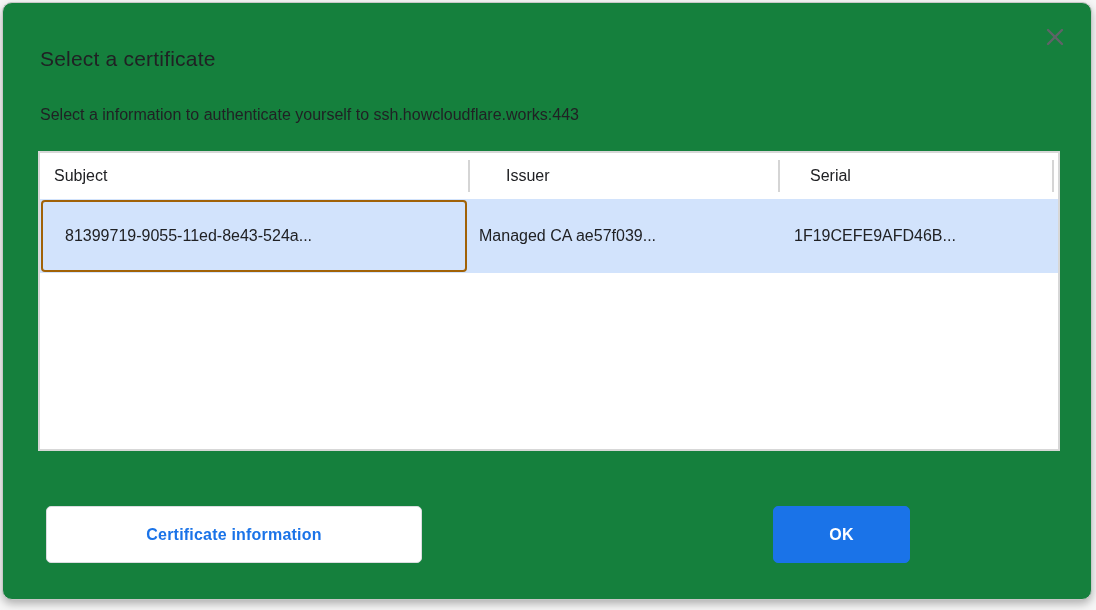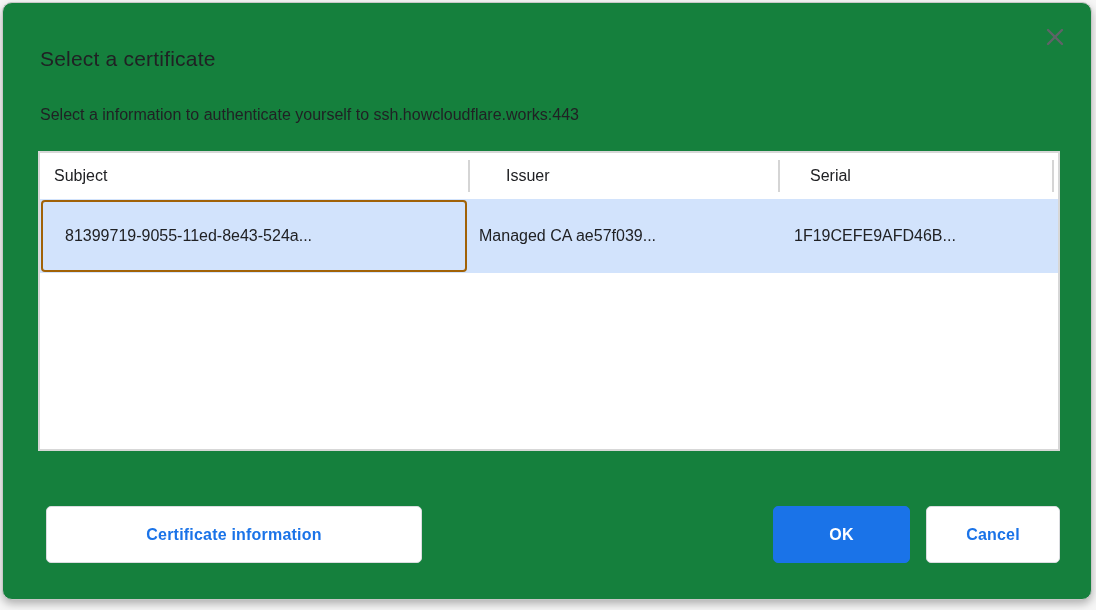--- a/index.html
+++ b/index.html
@@ -154,15 +154,14 @@
     <div class="table-row">
       <div class="td td-subject">81399719-9055-11ed-8e43-524a...</div>
       <div class="td td-issuer">Managed CA ae57f039...</div>
       <div class="td td-serial">1F19CEFE9AFD46B...</div>
     </div>
 
   </div>
 
   <button class="btn btn-outline btn-cert-info">Certificate information</button>
   <button class="btn btn-filled btn-ok">OK</button>
-  <button class="btn btn-outline btn-cancel">Cancel</button>
 
 </div>
 
 </body></html>

